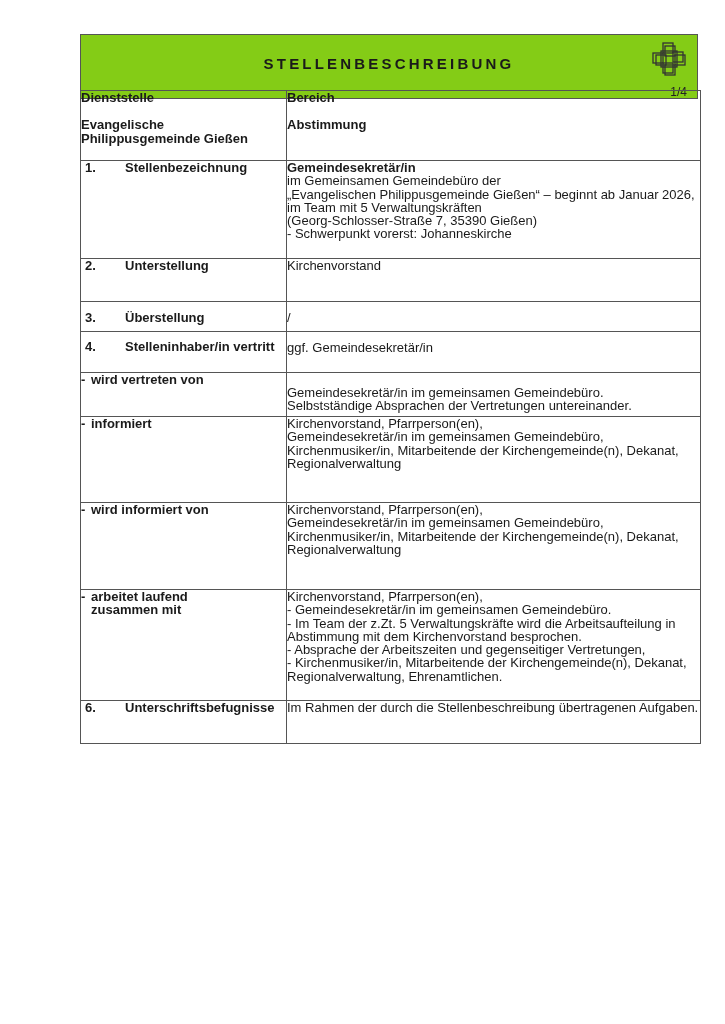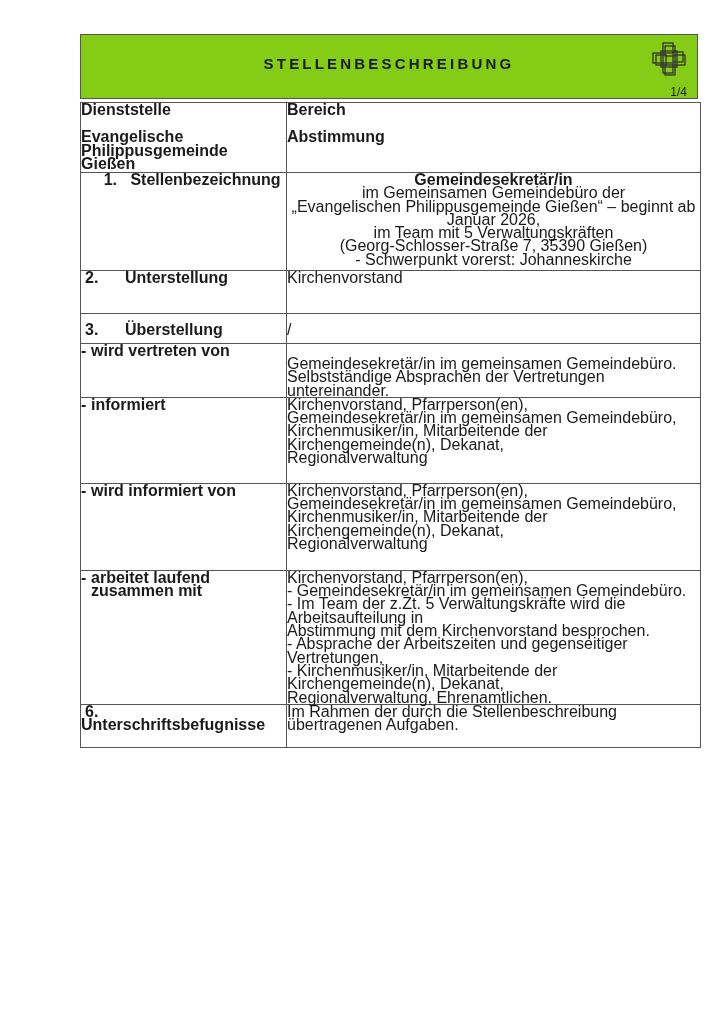--- a/index.html
+++ b/index.html
@@ -8,22 +8,22 @@
     position: absolute; left: 80px; top: 34px; width: 618px; height: 65px;
     background: #84cc16; border: 1px solid #555; box-sizing: border-box;
   }
   .header-title {
     position: absolute; left: 0; right: 0; top: 20px; text-align: center;
     font-weight: bold; font-size: 15px; letter-spacing: 3.2px; color: #1a1a1a;
   }
   .logo { position: absolute; right: 10px; top: 6px; width: 36px; height: 36px; }
   .page-no { position: absolute; right: 10px; top: 50px; font-size: 12px; color: #222; }
   table.main {
-    position: absolute; left: 80px; top: 102px; width: 620px;
-    border-collapse: collapse; table-layout: fixed; font-size: 16px; line-height: 13.3px;
+    position: absolute; left: 80px; top: 90px; width: 620px;
+    border-collapse: collapse; table-layout: fixed; font-size: 13px; line-height: 13.3px;
     border: 1px solid #555;
   }
   table.main td { border: 1px solid #555; vertical-align: top; padding: 0; }
   col.c1 { width: 206px; }
   col.c2 { width: 414px; }
   .cell-l { padding: 11px 6px 4px 8px; font-weight: bold; }
   .cell-r { padding: 11px 6px 4px 8px; }
   .num { display: inline-block; width: 40px; padding-left: 4px; font-weight: bold; }
   .lbl { font-weight: bold; }
   .sub { padding-left: 44px; font-weight: bold; }
@@ -64,21 +64,21 @@
       <div class="spacer"></div>
       <span class="line">Evangelische Philippusgemeinde Gießen</span>
     </td>
     <td class="cell-r bold">
       <span class="line">Bereich</span>
       <div class="spacer"></div>
       <span class="line">Abstimmung</span>
     </td>
   </tr>
 
-  <tr style="height:98px;text-align:center;">
+  <tr style="height:98px;">
     <td class="cell-l">
       <span class="num">1.</span><span class="lbl">Stellenbezeichnung</span>
     </td>
     <td class="cell-r">
       <span class="line bold">Gemeindesekretär/in</span>
       <span class="line">im Gemeinsamen Gemeindebüro der</span>
       <span class="line">„Evangelischen Philippusgemeinde Gießen“ – beginnt ab Januar 2026,</span>
       <span class="line">im Team mit 5 Verwaltungskräften</span>
       <span class="line">(Georg-Schlosser-Straße 7, 35390 Gießen)</span>
       <span class="line">- Schwerpunkt vorerst: Johanneskirche</span>
@@ -92,20 +92,26 @@
     <td class="cell-r">Kirchenvorstand</td>
   </tr>
 
   <tr style="height:30px;">
     <td class="cell-l" style="padding-top:9px;">
       <span class="num">3.</span><span class="lbl">Überstellung</span>
     </td>
     <td class="cell-r" style="padding-top:9px;">/</td>
   </tr>
 
+  <tr style="height:41px;">
+    <td class="cell-l" style="padding-top:8px;">
+      <span class="num">4.</span><span class="lbl">Stelleninhaber/in vertritt</span>
+    </td>
+    <td class="cell-r" style="padding-top:9px;">ggf. Gemeindesekretär/in</td>
+  </tr>
 
   <tr style="height:44px;margin-left:15px;">
     <td class="cell-l sub">
       <span class="dash">-</span><span>wird vertreten von</span>
     </td>
     <td class="cell-r" style="padding-top:13px;">
       <span class="line">Gemeindesekretär/in im gemeinsamen Gemeindebüro.</span>
       <span class="line">Selbstständige Absprachen der Vertretungen untereinander.</span>
     </td>
   </tr>

